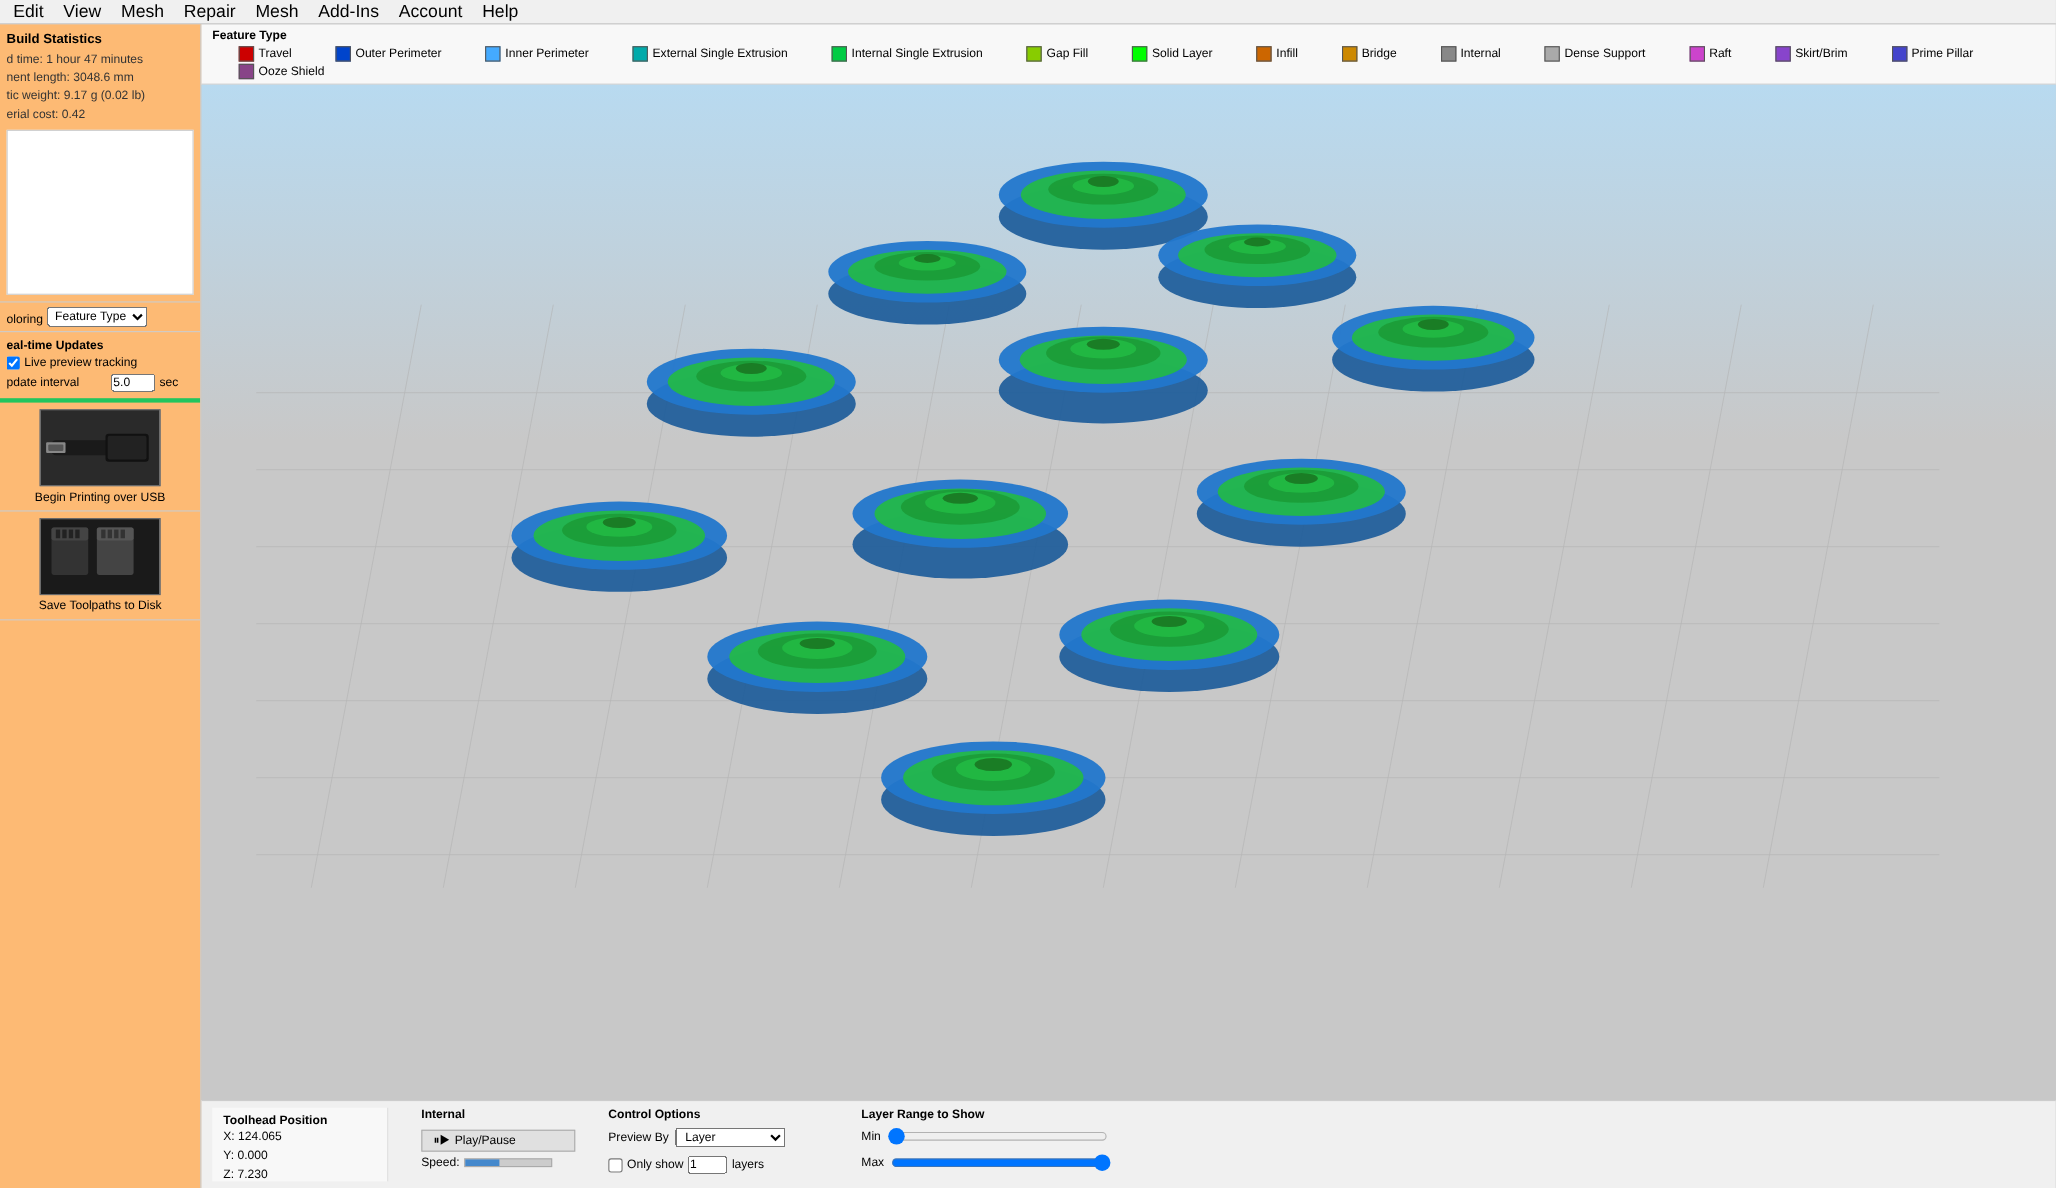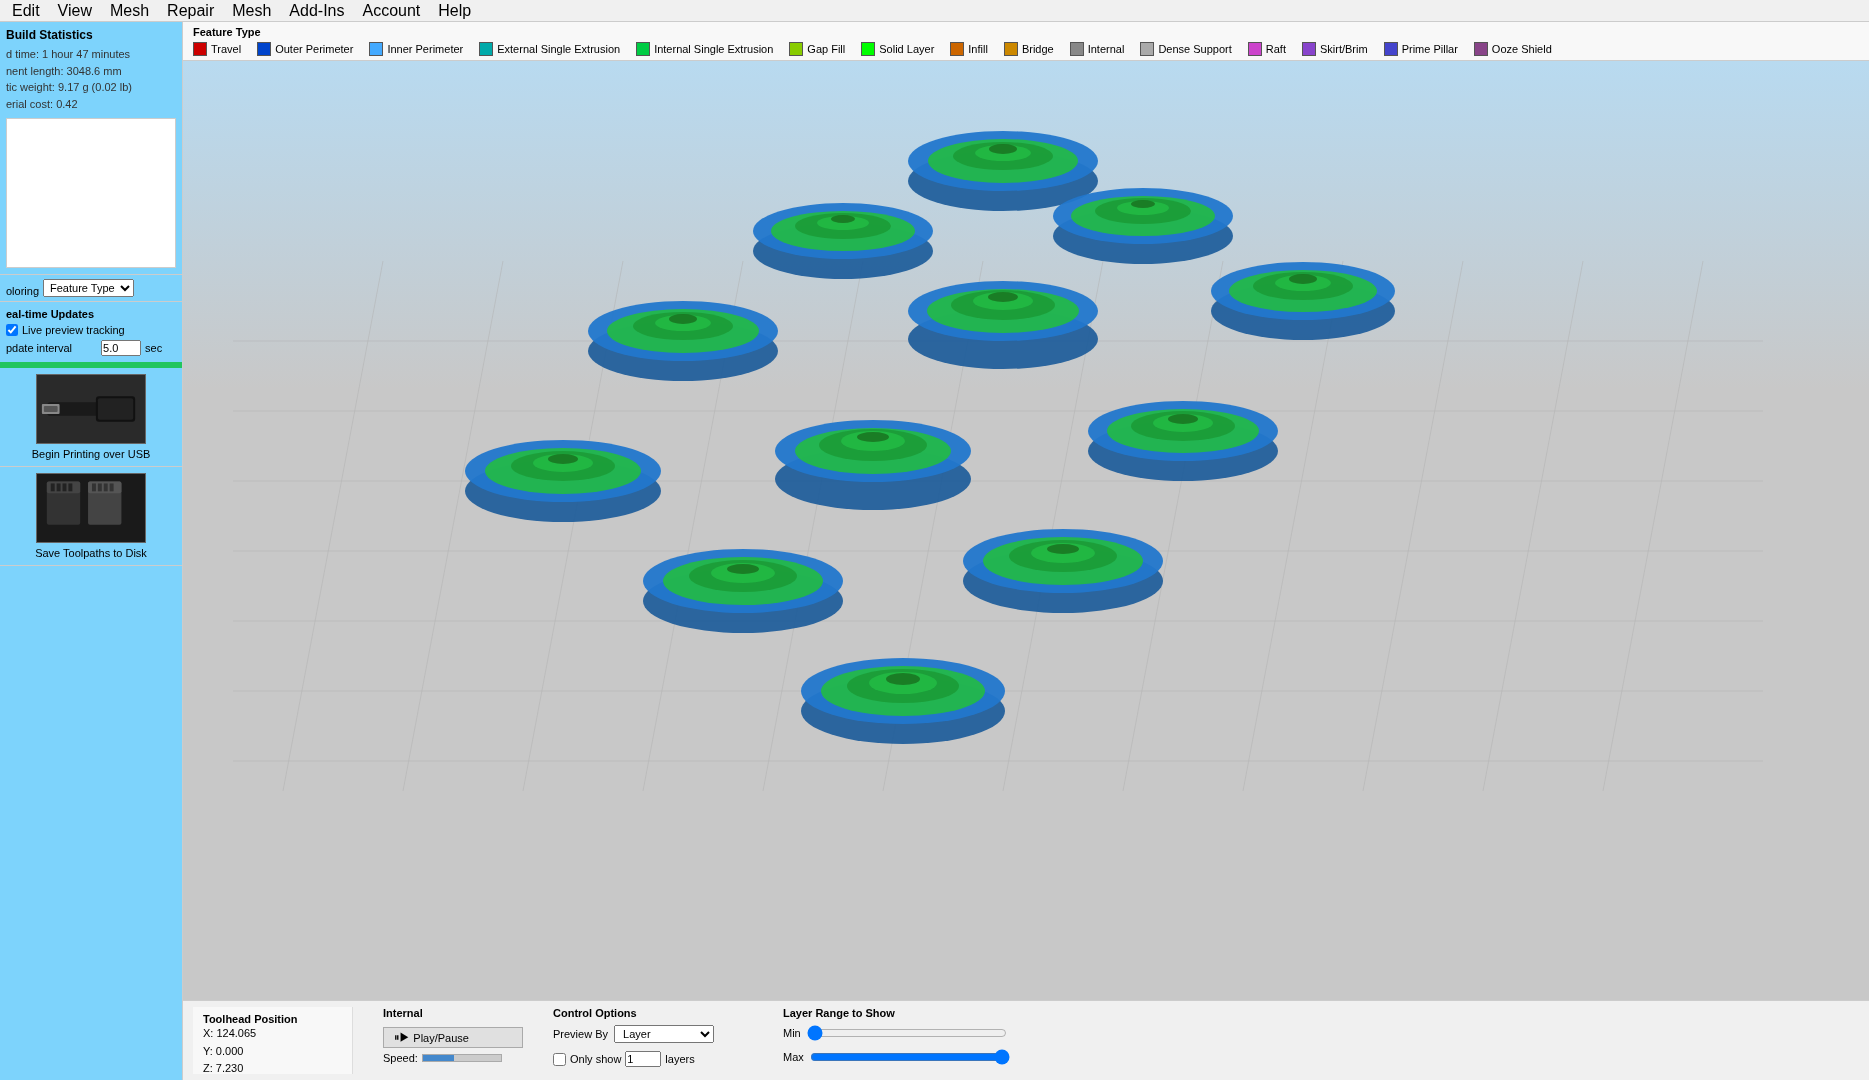--- a/index.html
+++ b/index.html
@@ -6,59 +6,59 @@
     body { width: 1869px; height: 1080px; background: #c8c8c8; font-family: 'Segoe UI', Arial, sans-serif; font-size: 12px; overflow: hidden; display: flex; flex-direction: column; }
 
     
     #menubar { background: #f0f0f0; border-bottom: 1px solid #ccc; display: flex; align-items: center; padding: 2px 4px; gap: 2px; height: 22px; }
     .menu-item { padding: 2px 8px; cursor: pointer; font-size: 16px; }
 
     
     #main-container { display: flex; flex: 1; overflow: hidden; }
 
     
-    #left-panel { width: 183px; background: #7dd3fc; border-right: 1px solid #ccc; display: flex; flex-direction: column; overflow: hidden; }
+    #left-panel { width: 183px; background: #fdba74; border-right: 1px solid #ccc; display: flex; flex-direction: column; overflow: hidden; }
 
     
     #build-stats { padding: 6px; border-bottom: 1px solid #ccc; }
     #build-stats h3 { font-size: 12px; font-weight: bold; margin-bottom: 4px; color: #000; }
     #build-stats p { font-size: 11px; color: #333; line-height: 1.5; }
 
     
     #show-in-preview { padding: 6px; border-bottom: 1px solid #ccc; }
     #show-in-preview h4 { font-size: 11px; font-weight: bold; margin-bottom: 4px; }
     .checkbox-row { display: flex; align-items: center; gap: 4px; margin-bottom: 2px; font-size: 11px; }
     .checkbox-row input[type=checkbox] { width: 12px; height: 12px; }
 
     
     #coloring-row { display: flex; align-items: flex-end; gap: 4px; padding: 4px 6px; font-size: 11px; border-bottom: 1px solid #ccc; }
     #coloring-row select { font-size: 11px; padding: 1px 2px; }
 
     
-    #realtime-updates { padding: 6px; border-bottom: 6px solid #22c55e; }
+    #realtime-updates { padding: 6px; border-bottom: 4px solid #22c55e; }
     #realtime-updates h4 { font-size: 11px; font-weight: bold; margin-bottom: 4px; }
     .update-interval-row { display: flex; align-items: center; gap: 4px; font-size: 11px; margin-top: 4px; }
     .update-interval-row input[type=number] { width: 36px; font-size: 11px; margin-left: 25px; }
 
     
     #usb-button, #sd-button { display: flex; flex-direction: column; align-items: center; padding: 6px; cursor: pointer; border-bottom: 1px solid #ccc; }
     .device-img { width: 110px; height: 70px; background: #888; border: 1px solid #666; display: flex; align-items: center; justify-content: center; overflow: hidden; }
     .device-label { font-size: 11px; margin-top: 4px; text-align: center; }
 
     
     .usb-svg { width: 110px; height: 70px; }
     .sd-svg { width: 110px; height: 70px; }
 
     
     #center-panel { flex: 1; display: flex; flex-direction: column; overflow: hidden; }
 
     
     #legend-bar { background: #f8f8f8; border-bottom: 1px solid #ccc; padding: 4px 10px; display: flex; flex-wrap: wrap; gap: 2px 16px; }
     #legend-bar h4 { width: 100%; font-size: 11px; font-weight: bold; margin-bottom: 2px; }
-    .legend-item { display: flex; align-items: center; gap: 4px; font-size: 11px; }
+    .legend-item { display: flex; align-items: center; gap: 4px; font-size: 11px; margin-left: 24px; }
     .legend-swatch { width: 14px; height: 14px; border: 1px solid #555; flex-shrink: 0; }
 
     
     #viewport { flex: 1; background: linear-gradient(180deg, #b8daf0 0%, #c8c8c8 40%); position: relative; overflow: hidden; }
     #preview-mode-label { position: absolute; top: 10px; left: 50%; transform: translateX(-50%); font-size: 13px; color: #333; font-weight: normal; }
 
     
     #grid-canvas { position: absolute; top: 0; left: 0; width: 100%; height: 100%; }
 
     

